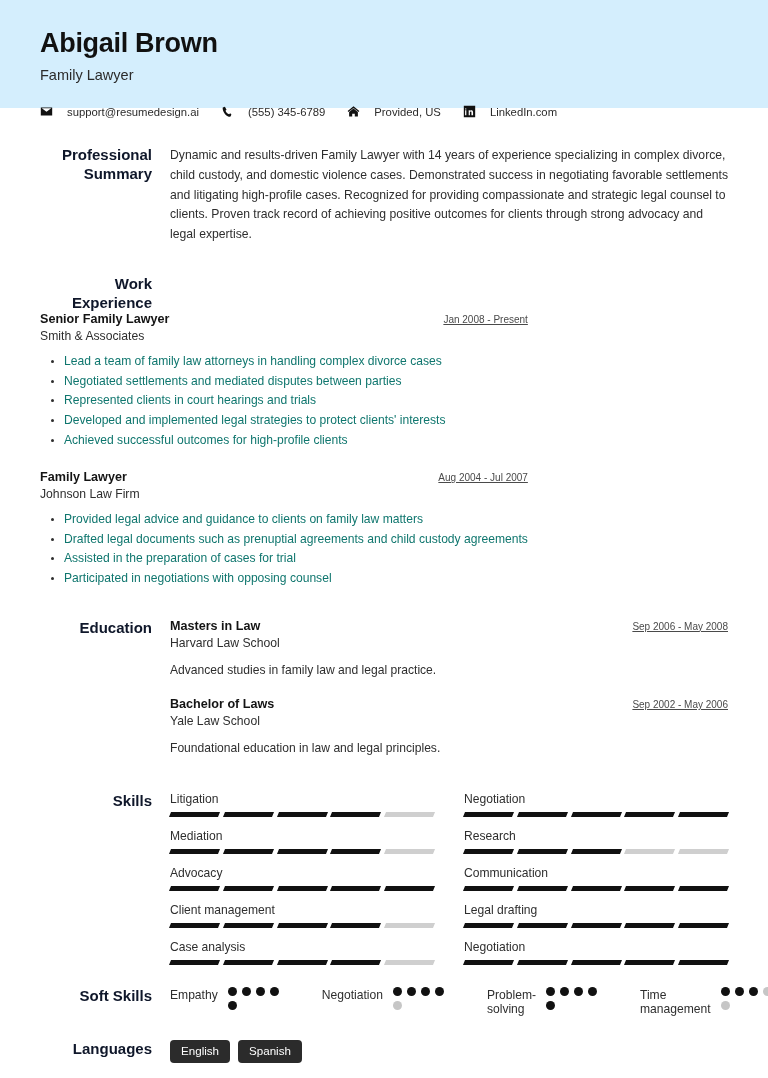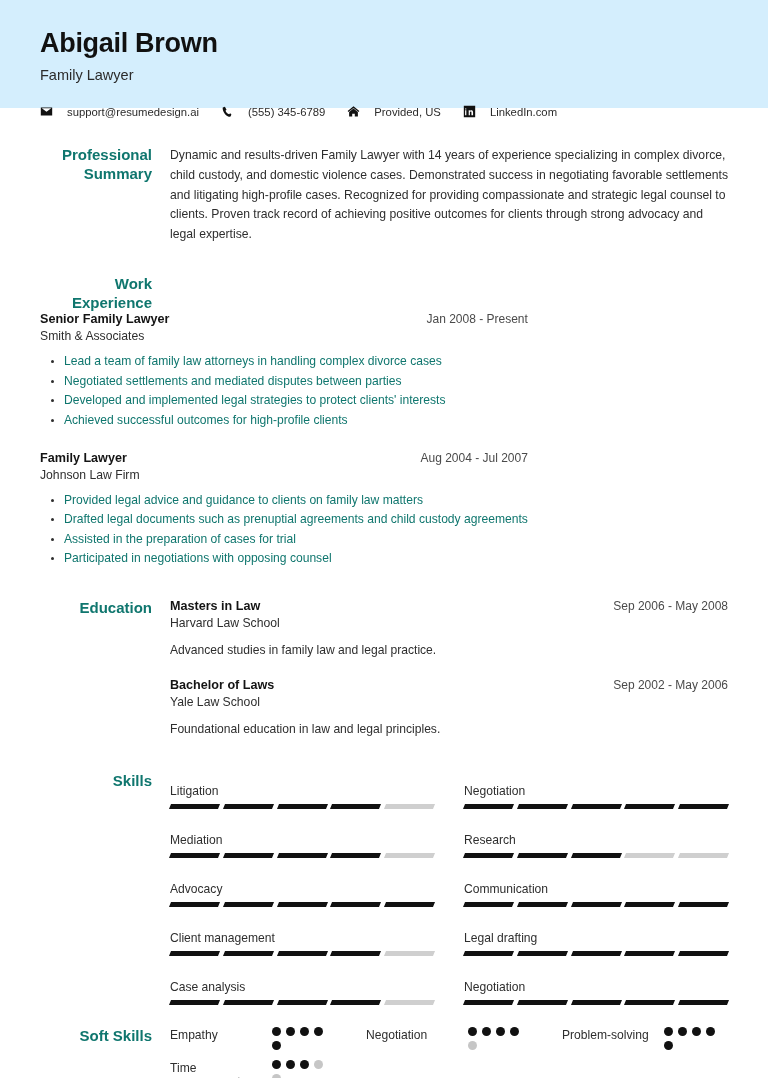--- a/index.html
+++ b/index.html
@@ -65,21 +65,21 @@
     align-items: flex-start;
     width: 100%;
   }
   .sec-label {
     width: 130px;
     flex: none;
     text-align: right;
     padding-right: 18px;
     font-size: 15px;
     font-weight: bold;
-    color: #0f766e;
+    color: #0f172a;
     line-height: 1.25;
   }
   .sec-content { flex: 1; min-width: 0; }
 
   
   .sec-summary { margin-top: 38px; }
   .summary-text {
     font-size: 12.2px;
     line-height: 1.62;
     color: #2e2e2e;
@@ -95,24 +95,25 @@
     justify-content: space-between;
     align-items: baseline;
     gap: 12px;
   }
   .entry-role {
     font-size: 12.6px;
     font-weight: bold;
     color: #141414;
   }
   .entry-date {
-    font-size: 12px;
+    font-size: 10px;
     color: #4a4a4a;
     white-space: nowrap;
     flex: none;
+    text-decoration: underline;
   }
   .entry-org {
     font-size: 12.2px;
     color: #2e2e2e;
     margin-top: 3px;
   }
   .bullets {
     margin: 9px 0 0 0;
     padding-left: 24px;
     list-style: none;
@@ -143,21 +144,21 @@
   }
 
   
   .sec-skills { margin-top: 34px; }
   .skills-grid {
     display: grid;
     grid-template-columns: 1fr 1fr;
     column-gap: 30px;
     row-gap: 0;
   }
-  .skill-item { padding-bottom: 12px; margin-top: 12px; }
+  .skill-item { padding-bottom: 12px; }
   .skill-name {
     font-size: 12.1px;
     color: #2e2e2e;
     margin-bottom: 6px;
   }
   .skill-bar {
     display: flex;
     gap: 5px;
   }
   .seg {
@@ -165,21 +166,21 @@
     height: 5px;
     background: #cfcfcf;
     transform: skewX(-22deg);
   }
   .seg.on { background: #111111; }
 
   
   .sec-soft { margin-top: 10px; }
   .soft-grid {
     display: grid;
-    grid-template-columns: 1fr 1fr 1fr;
+    grid-template-columns: 1fr 1fr 1fr 1fr;
     column-gap: 30px;
     row-gap: 0;
   }
   .soft-item {
     display: flex;
     align-items: flex-start;
     justify-content: space-between;
     gap: 10px;
     padding-bottom: 10px;
   }
@@ -279,20 +280,21 @@
 
         <div class="entry">
           <div class="entry-head">
             <div class="entry-role">Senior Family Lawyer</div>
             <div class="entry-date">Jan 2008 - Present</div>
           </div>
           <div class="entry-org">Smith &amp; Associates</div>
           <ul class="bullets">
             <li>Lead a team of family law attorneys in handling complex divorce cases</li>
             <li>Negotiated settlements and mediated disputes between parties</li>
+            <li>Represented clients in court hearings and trials</li>
             <li>Developed and implemented legal strategies to protect clients' interests</li>
             <li>Achieved successful outcomes for high-profile clients</li>
           </ul>
         </div>
 
         <div class="entry" style="margin-top:20px;">
           <div class="entry-head">
             <div class="entry-role">Family Lawyer</div>
             <div class="entry-date">Aug 2004 - Jul 2007</div>
           </div>

